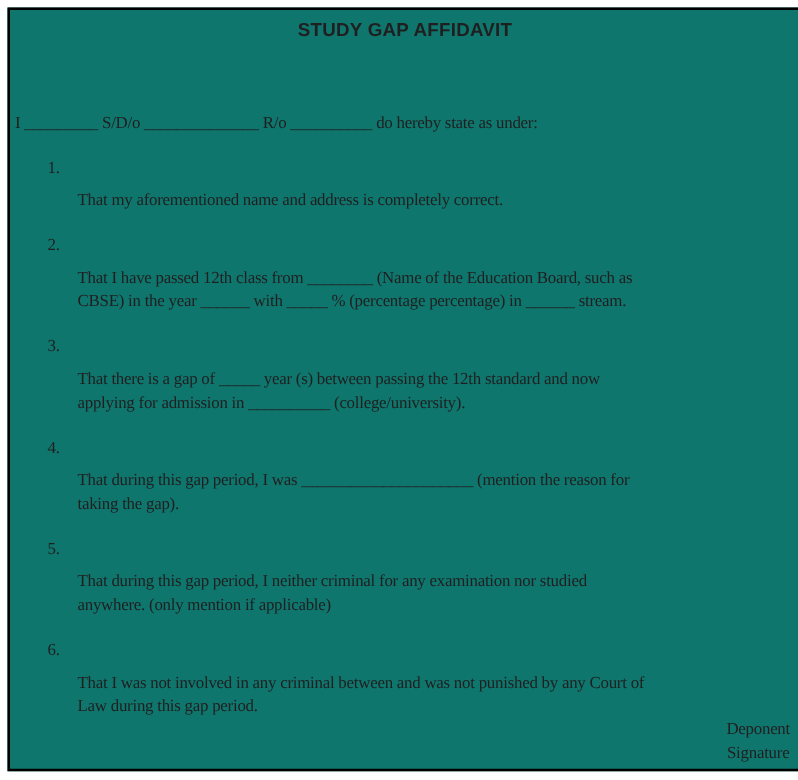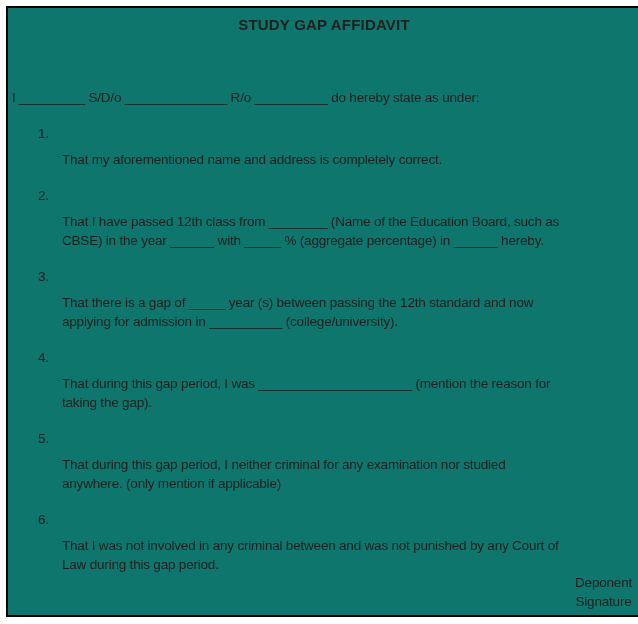--- a/index.html
+++ b/index.html
@@ -22,20 +22,21 @@
     text-align: center;
     font-size: 15px;
     font-weight: bold;
     letter-spacing: 0.2px;
     line-height: 19px;
   }
   .body-text {
     font-size: 13.5px;
     letter-spacing: -0.2px;
     line-height: 19px;
+    font-family: Liberation Serif, serif;
   }
   .opening-line {
     margin: 54px 6px 0 4px;
     white-space: pre-line;
   }
   ol.statements {
     list-style: none;
     margin-top: 17px;
     padding-left: 30px;
   }
@@ -80,21 +81,21 @@
   <div class="body-text opening-line">I _________ S/D/o ______________ R/o __________ do hereby state as under:</div>
 
   <ol class="statements body-text">
     <li>
       <span class="stmt-num">1.</span>
       <span class="stmt-text">That my aforementioned name and address is completely correct.</span>
     </li>
     <li>
       <span class="stmt-num">2.</span>
       <span class="stmt-text">That I have passed 12th class from ________ (Name of the Education Board, such as
-CBSE) in the year ______ with _____ % (aggregate percentage) in ______ hereby.</span>
+CBSE) in the year ______ with _____ % (percentage percentage) in ______ stream.</span>
     </li>
     <li>
       <span class="stmt-num">3.</span>
       <span class="stmt-text">That there is a gap of _____ year (s) between passing the 12th standard and now
 applying for admission in __________ (college/university).</span>
     </li>
     <li>
       <span class="stmt-num">4.</span>
       <span class="stmt-text">That during this gap period, I was _____________________ (mention the reason for
 taking the gap).</span>

